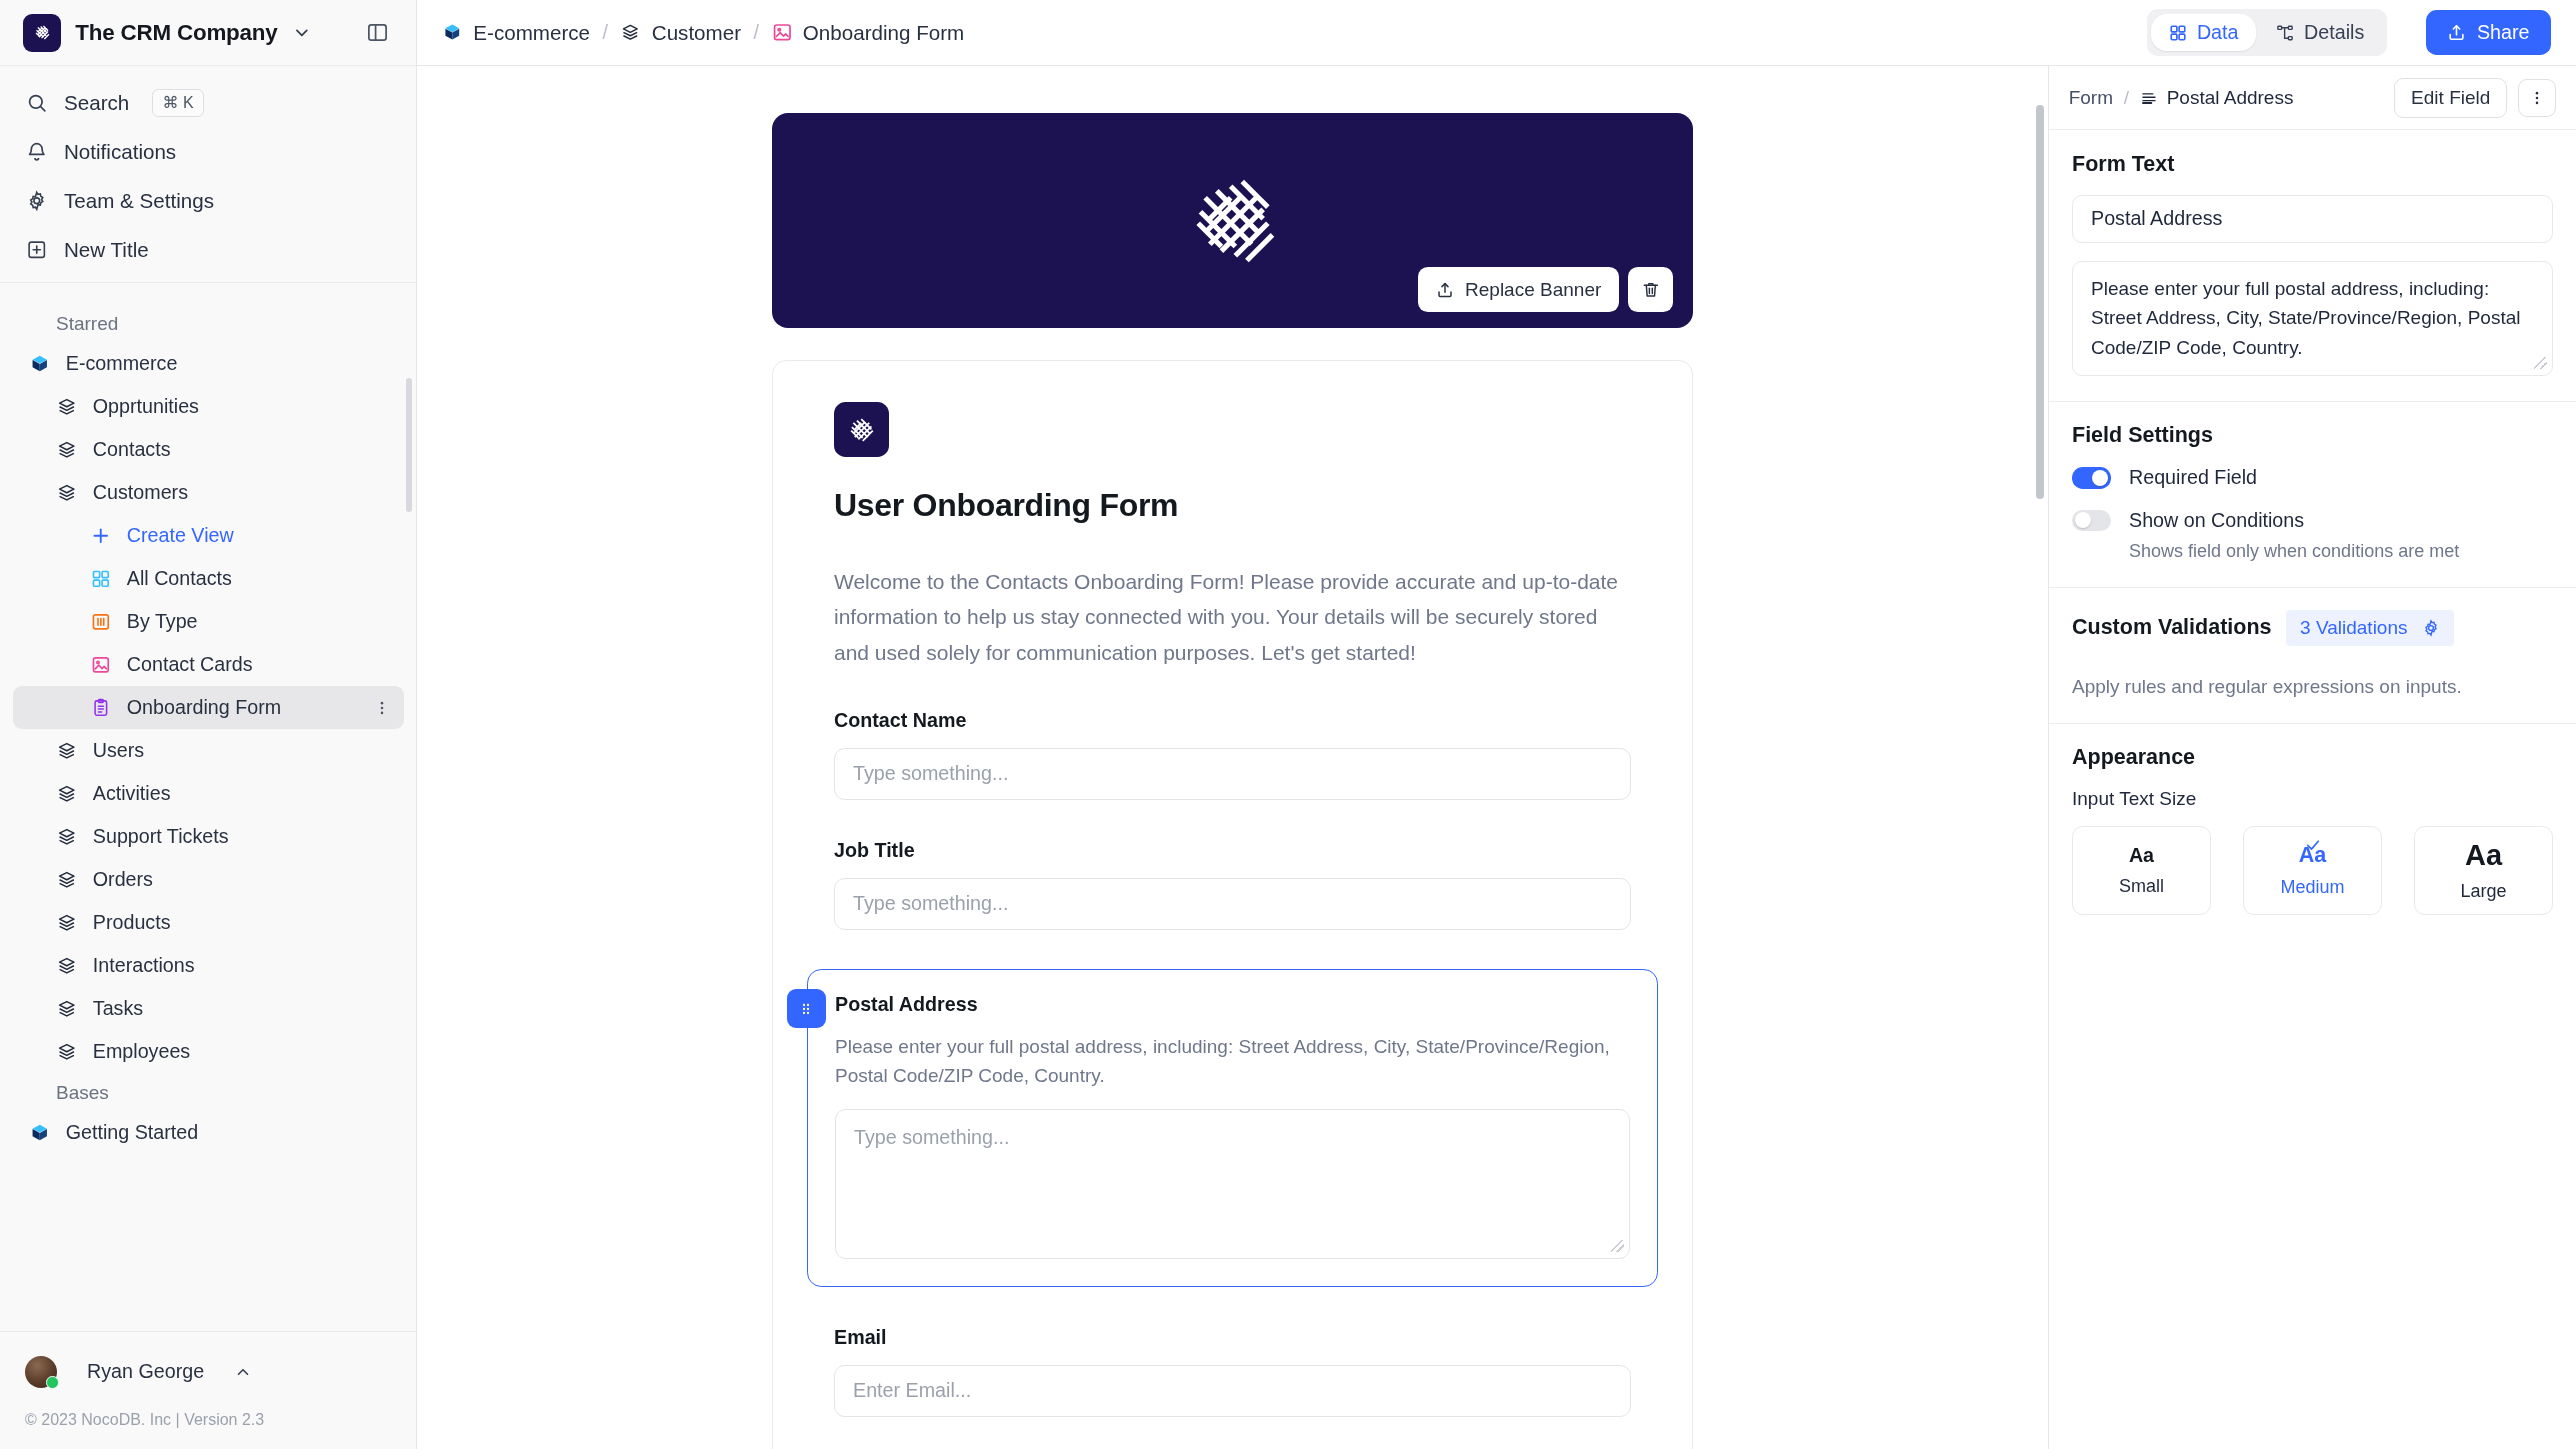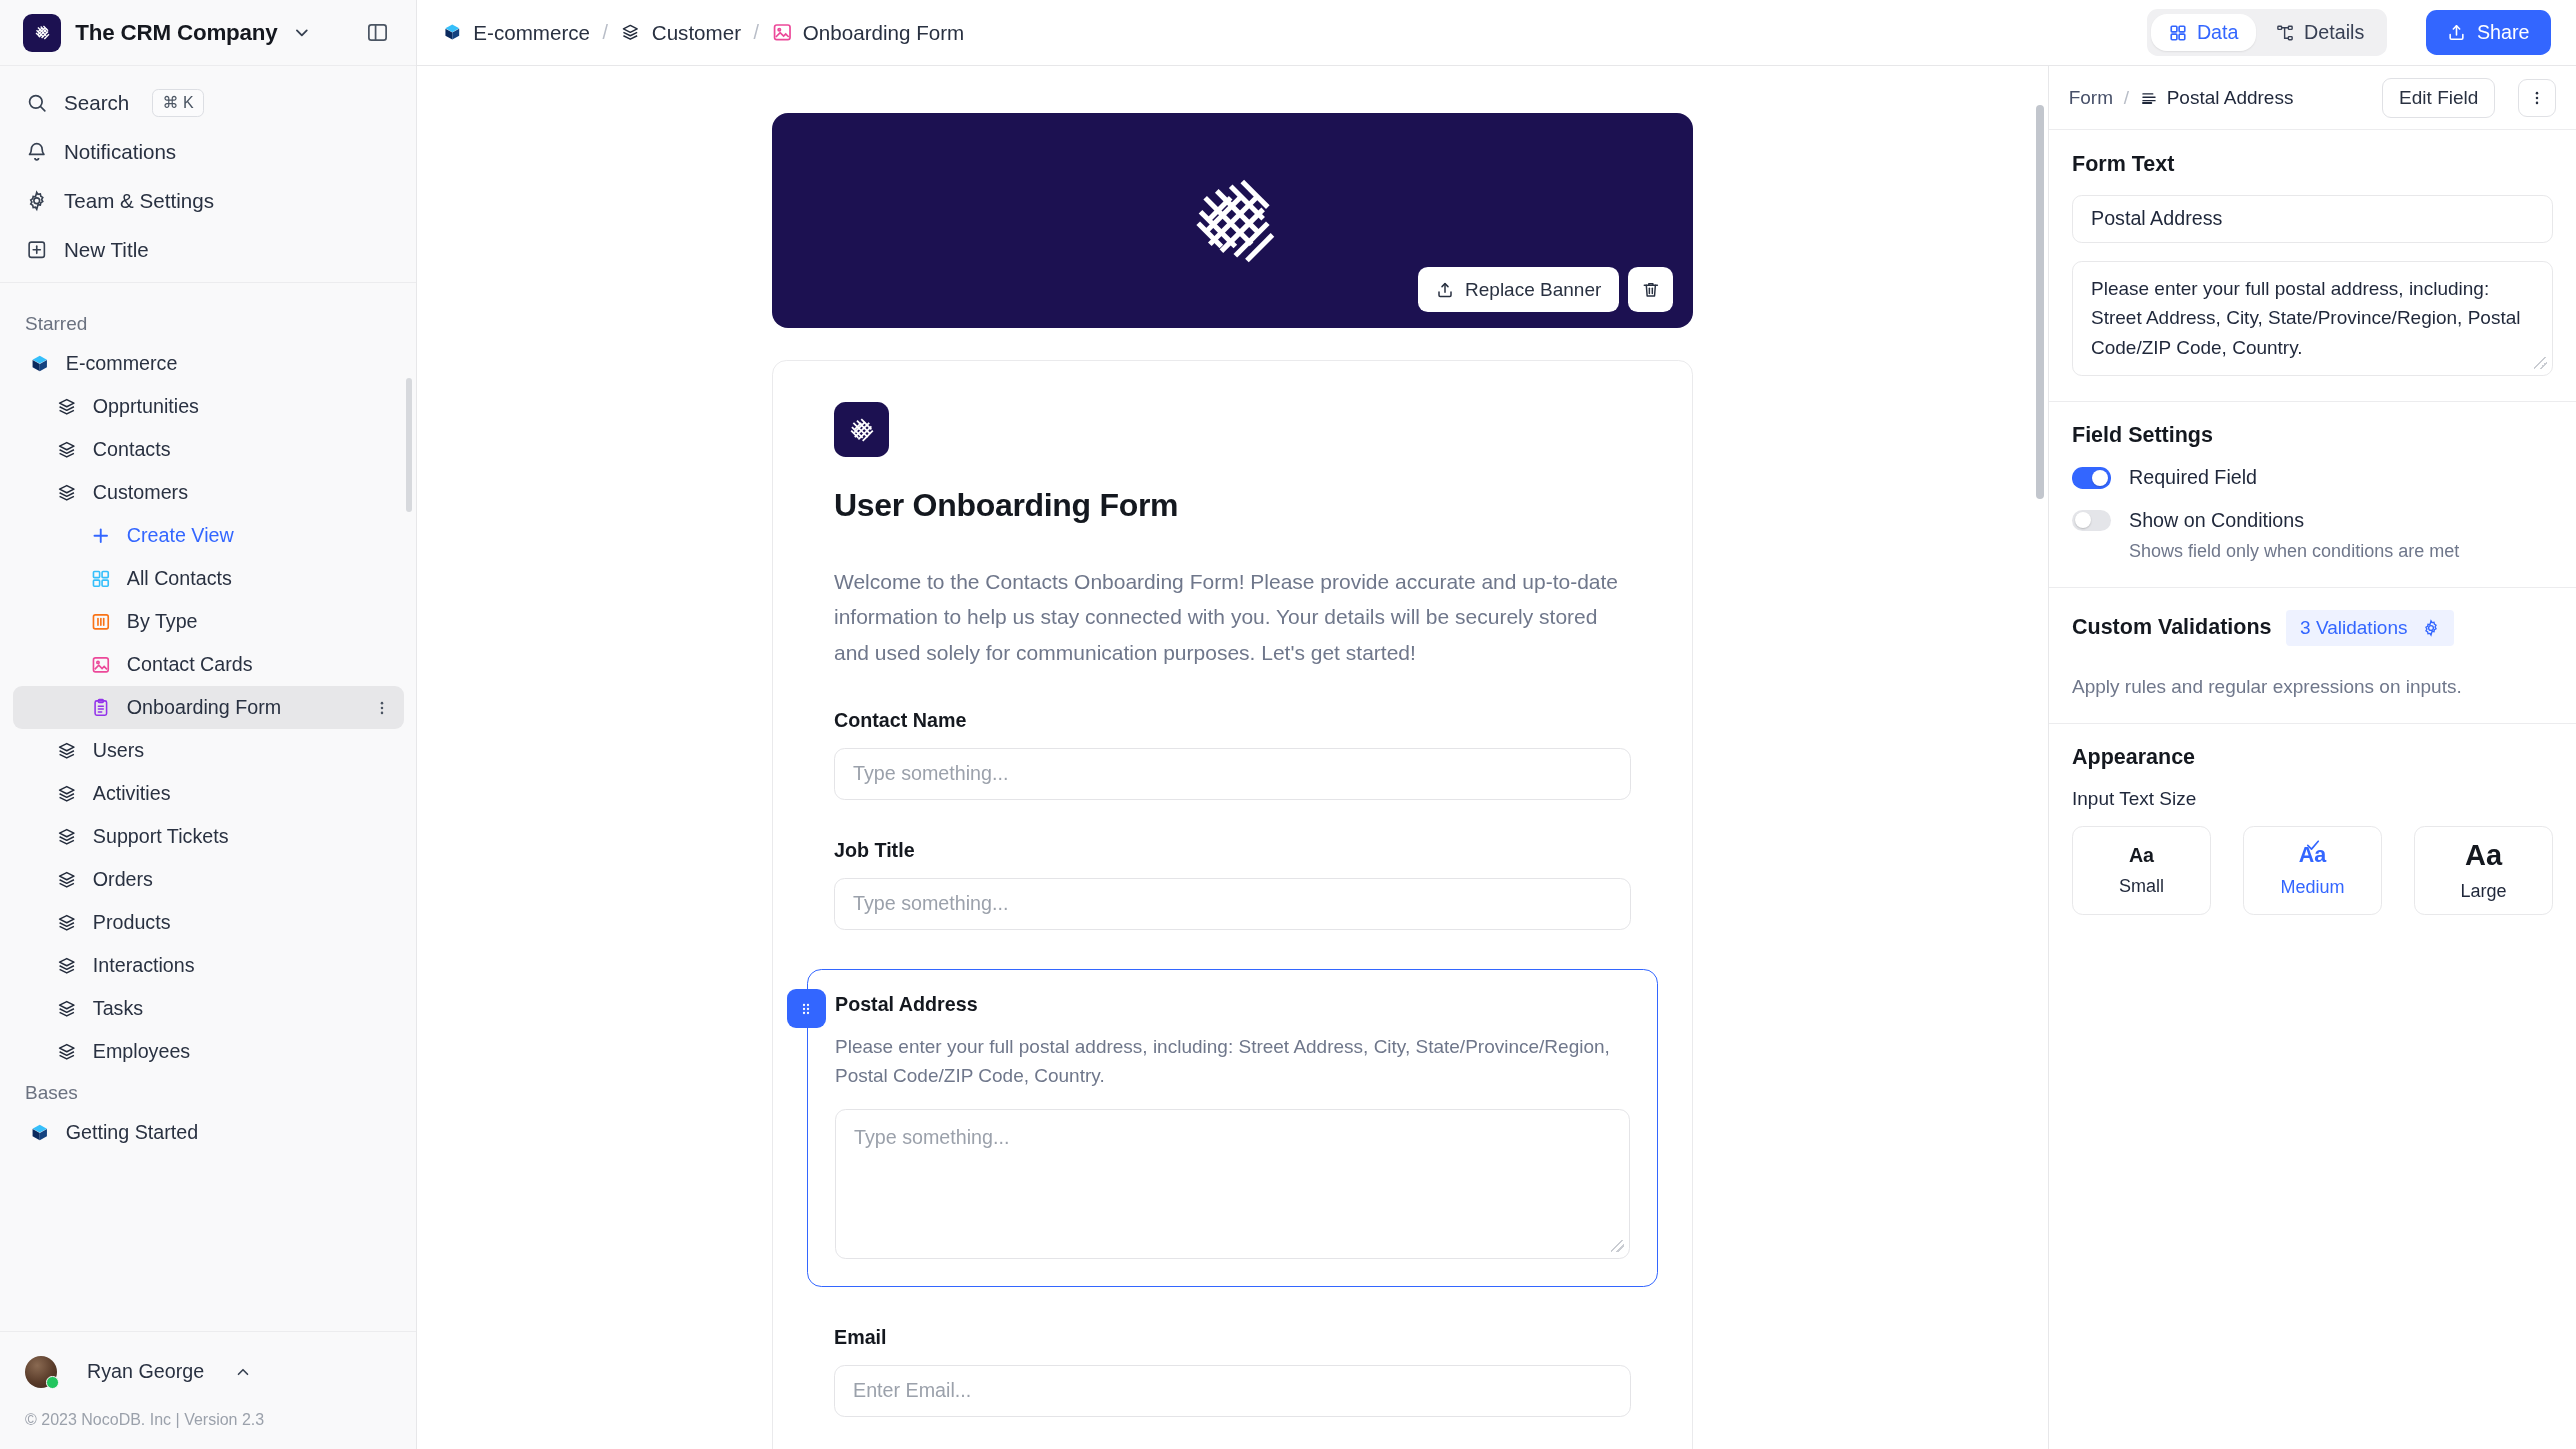--- a/index.html
+++ b/index.html
@@ -43,21 +43,21 @@
   }
   .sb-row .ic { width: 23px; height: 23px; display: flex; align-items: center; justify-content: center; flex: none; color: #374151; }
   .kbd {
     margin-left: 7.2px; border: 0.9px solid #dcdee3; border-radius: 6.3px;
     padding: 1.8px 9px; font-size: 16px; color: #4b5563; background: #fbfbfc;
     line-height: 1.35;
   }
   .sb-divider { height: 0.9px; background: #ececee; margin: 7.2px 0 0 0; }
 
   .sb-scroll { flex: 1; overflow: hidden; position: relative; padding-top: 12.5px; }
-  .sb-section-title { font-size: 19px; color: #6b7280; padding: 9px 25px 7.2px 25px; font-weight: 400; }
+  .sb-section-title { font-size: 19px; color: #6b7280; padding: 9px 25px 7.2px 25px; font-weight: 400; margin-left: 31px; }
   .tree-row {
     display: flex; align-items: center; height: 43px;
     font-size: 19.7px; color: #293141; cursor: pointer; position: relative;
     border-radius: 9px; margin: 0 12.5px;
   }
   .tree-row.lvl0 { padding-left: 16px; gap: 14.3px; }
   .tree-row.lvl1 { padding-left: 43px; gap: 14.3px; }
   .tree-row.lvl2 { padding-left: 77px; gap: 14.3px; }
   .tree-row.active { background: #e7e7e9; }
   .tree-row .ic { width: 23px; height: 23px; display: flex; align-items: center; justify-content: center; flex: none; }
@@ -177,21 +177,21 @@
     position: absolute; right: 4.5px; top: 39px; width: 8px; height: 394px;
     background: #c2c6cd; border-radius: 4.5px;
   }
 
   
   .rpanel {
     width: 528px; border-left: 0.9px solid #e7e7e9; background: #fff;
     display: flex; flex-direction: column; flex: none;
   }
   .rp-head {
-    height: 64px; display: flex; align-items: center; padding: 0 19.7px; gap: 23px;
+    height: 64px; display: flex; align-items: center; padding: 0 19.7px; gap: 11px;
     border-bottom: 0.9px solid #ececee;
   }
   .rp-crumb { display: flex; align-items: center; gap: 10.7px; font-size: 19px; color: #475069; }
   .rp-crumb .sep { color: #b8bdc7; }
   .rp-crumb .cur { color: #1f273a; display: flex; align-items: center; gap: 9px; }
   .rp-head-spacer { flex: 1; }
   .btn-outline {
     border: 0.9px solid #e0e1e5; border-radius: 9px; padding: 8px 16px;
     font-size: 19px; color: #293141; cursor: pointer; background: #fff;
   }

